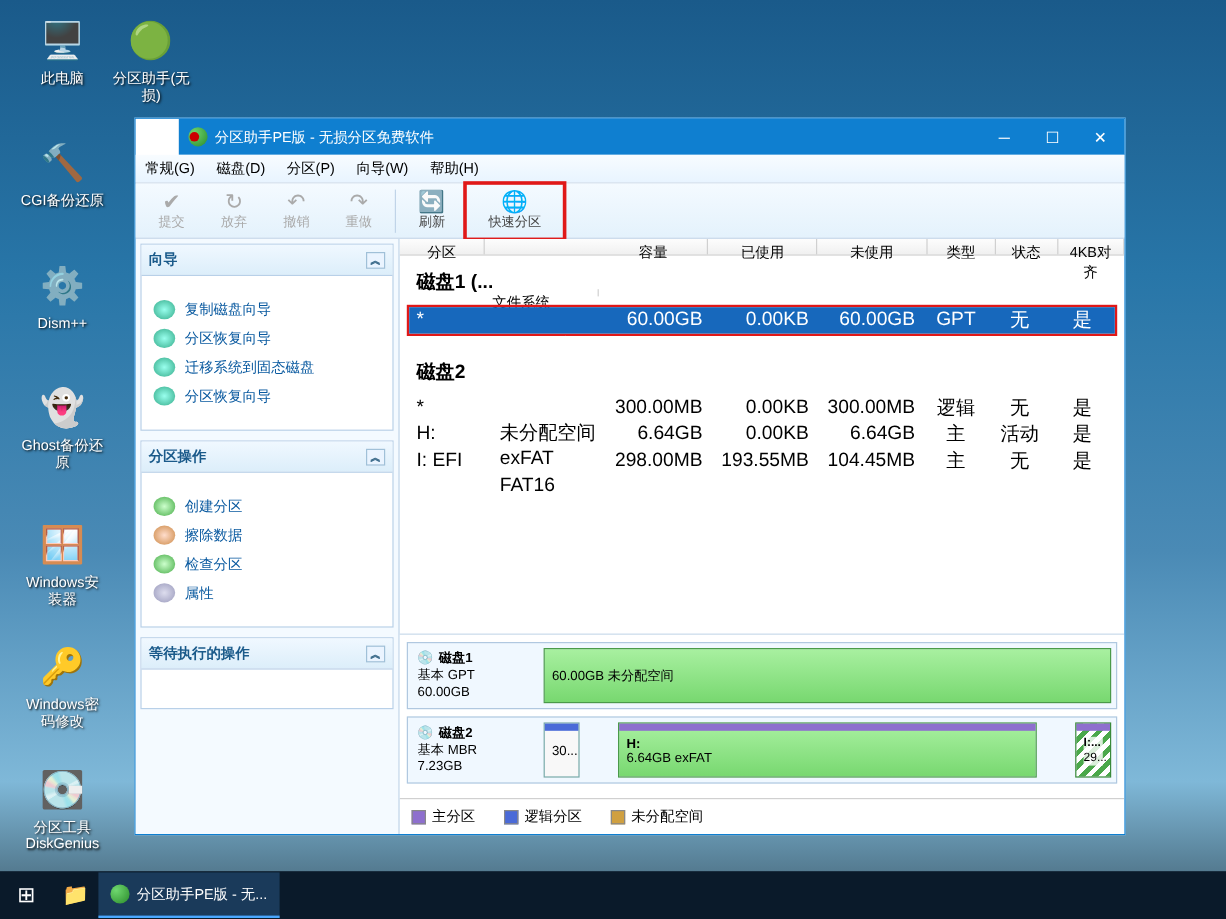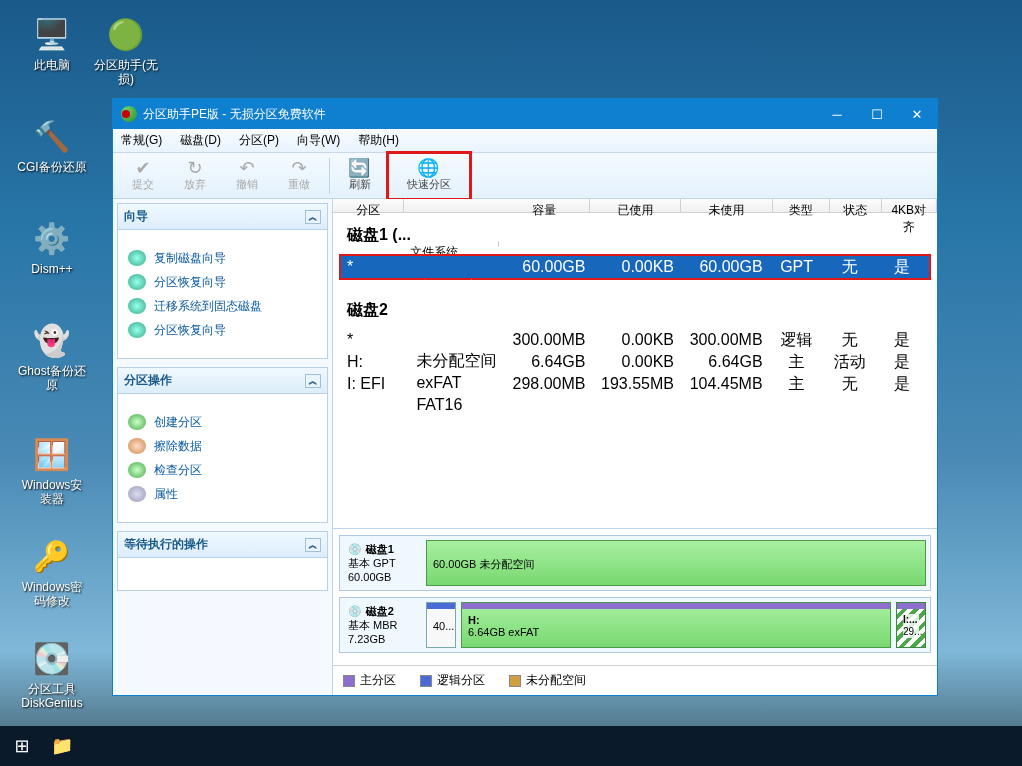--- a/index.html
+++ b/index.html
@@ -1,21 +1,21 @@
 <!DOCTYPE html>
 <html><head>
 <meta charset="utf-8">
 <style>
 * { margin: 0; padding: 0; box-sizing: border-box; font-family: "Microsoft YaHei", sans-serif; }
 body { width: 1022px; height: 766px; background: linear-gradient(180deg, #1a5a8a 0%, #2876a8 30%, #4a8ab5 60%, #7fb8d8 85%, #3d5a6a 100%); position: relative; overflow: hidden; }
 .desktop-icon { position: absolute; width: 72px; text-align: center; color: #fff; cursor: pointer; }
 .desktop-icon .ico { width: 44px; height: 44px; margin: 0 auto 2px; display: flex; align-items: center; justify-content: center; font-size: 30px; }
 .desktop-icon .lbl { font-size: 12px; text-shadow: 1px 1px 2px #000; line-height: 14px; }
 .app-window { position: absolute; left: 112px; top: 98px; width: 826px; height: 598px; background: #fff; border: 1px solid #0f7fd0; display: flex; flex-direction: column; }
-.titlebar { height: 30px; background: #0f7fd0; display: flex; align-items: center; padding-left: 8px; color: #fff; font-size: 12px; }
+.titlebar { height: 30px; background: #0f7fd0; display: flex; align-items: center; padding-left: 8px; color: #fff; font-size: 12px; margin-left: 36px; }
 .titlebar .ticon { width: 16px; height: 16px; border-radius: 50%; background: radial-gradient(circle at 30% 30%, #6fd86f, #2a8a2a); margin-right: 6px; position: relative; }
 .titlebar .ticon::before { content: ''; position: absolute; left: 1px; top: 4px; width: 8px; height: 8px; border-radius: 50%; background: #c00; }
 .winbtns { margin-left: auto; display: flex; }
 .winbtn { width: 40px; height: 30px; display: flex; align-items: center; justify-content: center; color: #fff; font-size: 13px; cursor: pointer; }
 .menubar { height: 24px; background: linear-gradient(#f8fcff, #e8f4ff); border-bottom: 1px solid #c8d8e8; display: flex; align-items: center; padding-left: 8px; font-size: 12px; }
 .menubar span { margin-right: 18px; cursor: pointer; }
 .toolbar { height: 46px; background: linear-gradient(#f4faff, #e4f2fc); border-bottom: 1px solid #c0d4e8; display: flex; align-items: center; padding-left: 4px; }
 .tbtn { display: flex; flex-direction: column; align-items: center; justify-content: center; width: 52px; height: 44px; cursor: pointer; font-size: 11px; color: #444; }
 .tbtn .ticn { font-size: 18px; margin-bottom: 0; line-height: 1; }
 .tbtn.disabled { color: #aaa; }
@@ -38,21 +38,21 @@
 .prow { display: flex; align-items: center; height: 22px; }
 .prow.selected { background: #1768bc; color: #fff; }
 .prow > div { padding: 0 6px; text-align: right; }
 .prow > div:first-child { text-align: left; }
 .c0 { width: 72px; } .c1 { width: 96px; text-align: left !important; margin-top: 42px; } .c2 { width: 92px; } .c3 { width: 92px; } .c4 { width: 92px; } .c5 { width: 58px; text-align: center !important; } .c6 { width: 52px; text-align: center !important; } .c7 { width: 56px; text-align: center !important; }
 .diskmap-area { padding: 6px; background: #fff; }
 .diskmap { display: flex; border: 1px solid #b0c8e0; background: #f0f8ff; margin-bottom: 6px; padding: 4px; min-height: 56px; }
 .diskinfo { width: 82px; font-size: 11px; padding: 2px 4px; line-height: 14px; }
 .diskinfo .di { display: flex; align-items: center; gap: 4px; }
 .mapblocks { flex: 1; display: flex; gap: 5px; }
-.blk { border: 1px solid #7aa; position: relative; padding: 3px 6px; font-size: 11px; display: flex; flex-direction: column; justify-content: center; }
+.blk { border: 1px solid #7aa; position: relative; padding: 3px 6px; font-size: 11px; display: flex; flex-direction: column; justify-content: center; margin-left: 27px; }
 .blk-green { background: linear-gradient(#a8f0a0, #78d870); border-color: #4a9a4a; }
 .blk-stripe { background: repeating-linear-gradient(135deg, #4aa84a 0 4px, #fff 4px 8px); border-color: #3a8a3a; }
 .blk .blk-top { height: 6px; background: #8e6fce; position: absolute; left: 0; top: 0; right: 0; }
 .blk.logical .blk-top { background: #4a6ad8; }
 .blk-label { margin-top: 2px; line-height: 12px; }
 .legend { display: flex; align-items: center; gap: 24px; padding: 6px 10px; font-size: 12px; border-top: 1px solid #d0d0d0; }
 .legend .litem { display: flex; align-items: center; gap: 5px; }
 .lsq { width: 12px; height: 12px; border: 1px solid #888; }
 .taskbar { position: absolute; left: 0; right: 0; bottom: 0; height: 40px; background: #0a1a2a; display: flex; align-items: center; }
 .tb-start { width: 44px; height: 40px; display: flex; align-items: center; justify-content: center; color: #fff; font-size: 18px; cursor: pointer; }
@@ -280,21 +280,21 @@
                 <span>💿</span>
                 <b>磁盘2</b>
               </div>
             <div>基本 MBR</div>
             <div>7.23GB</div>
           </div>
           <div class="mapblocks">
             <div class="blk logical" style="width:30px;background:#f8f8f8">
                 <div class="blk-top"></div>
                 <div class="blk-label">
-                  <div>40...</div>
+                  <div>30...</div>
                 </div>
               </div>
             <div class="blk blk-green" style="flex:1">
                 <div class="blk-top" style="background:#8e6fce"></div>
                 <div class="blk-label"><b>H:</b><div>6.64GB exFAT</div></div>
               </div>
             <div class="blk blk-stripe" style="width:30px">
                 <div class="blk-top" style="background:#8e6fce"></div>
                 <div class="blk-label" style="background:rgba(255,255,255,0.8);font-size:10px"><b>I:...</b><div>29...</div></div>
               </div>
@@ -315,13 +315,17 @@
             <span>未分配空间</span>
           </div>
       </div>
     </div>
   </div>
 </div>
 
 <div class="taskbar">
   <div class="tb-start">⊞</div>
   <div class="tb-fold">📁</div>
+  <div class="tb-app">
+      <span class="ticon" style="position:static;width:16px;height:16px;border-radius:50%;background:radial-gradient(circle at 30% 30%,#6fd86f,#2a8a2a)"></span>
+      <span>分区助手PE版 - 无...</span>
+    </div>
 </div>
 
 </body></html>

